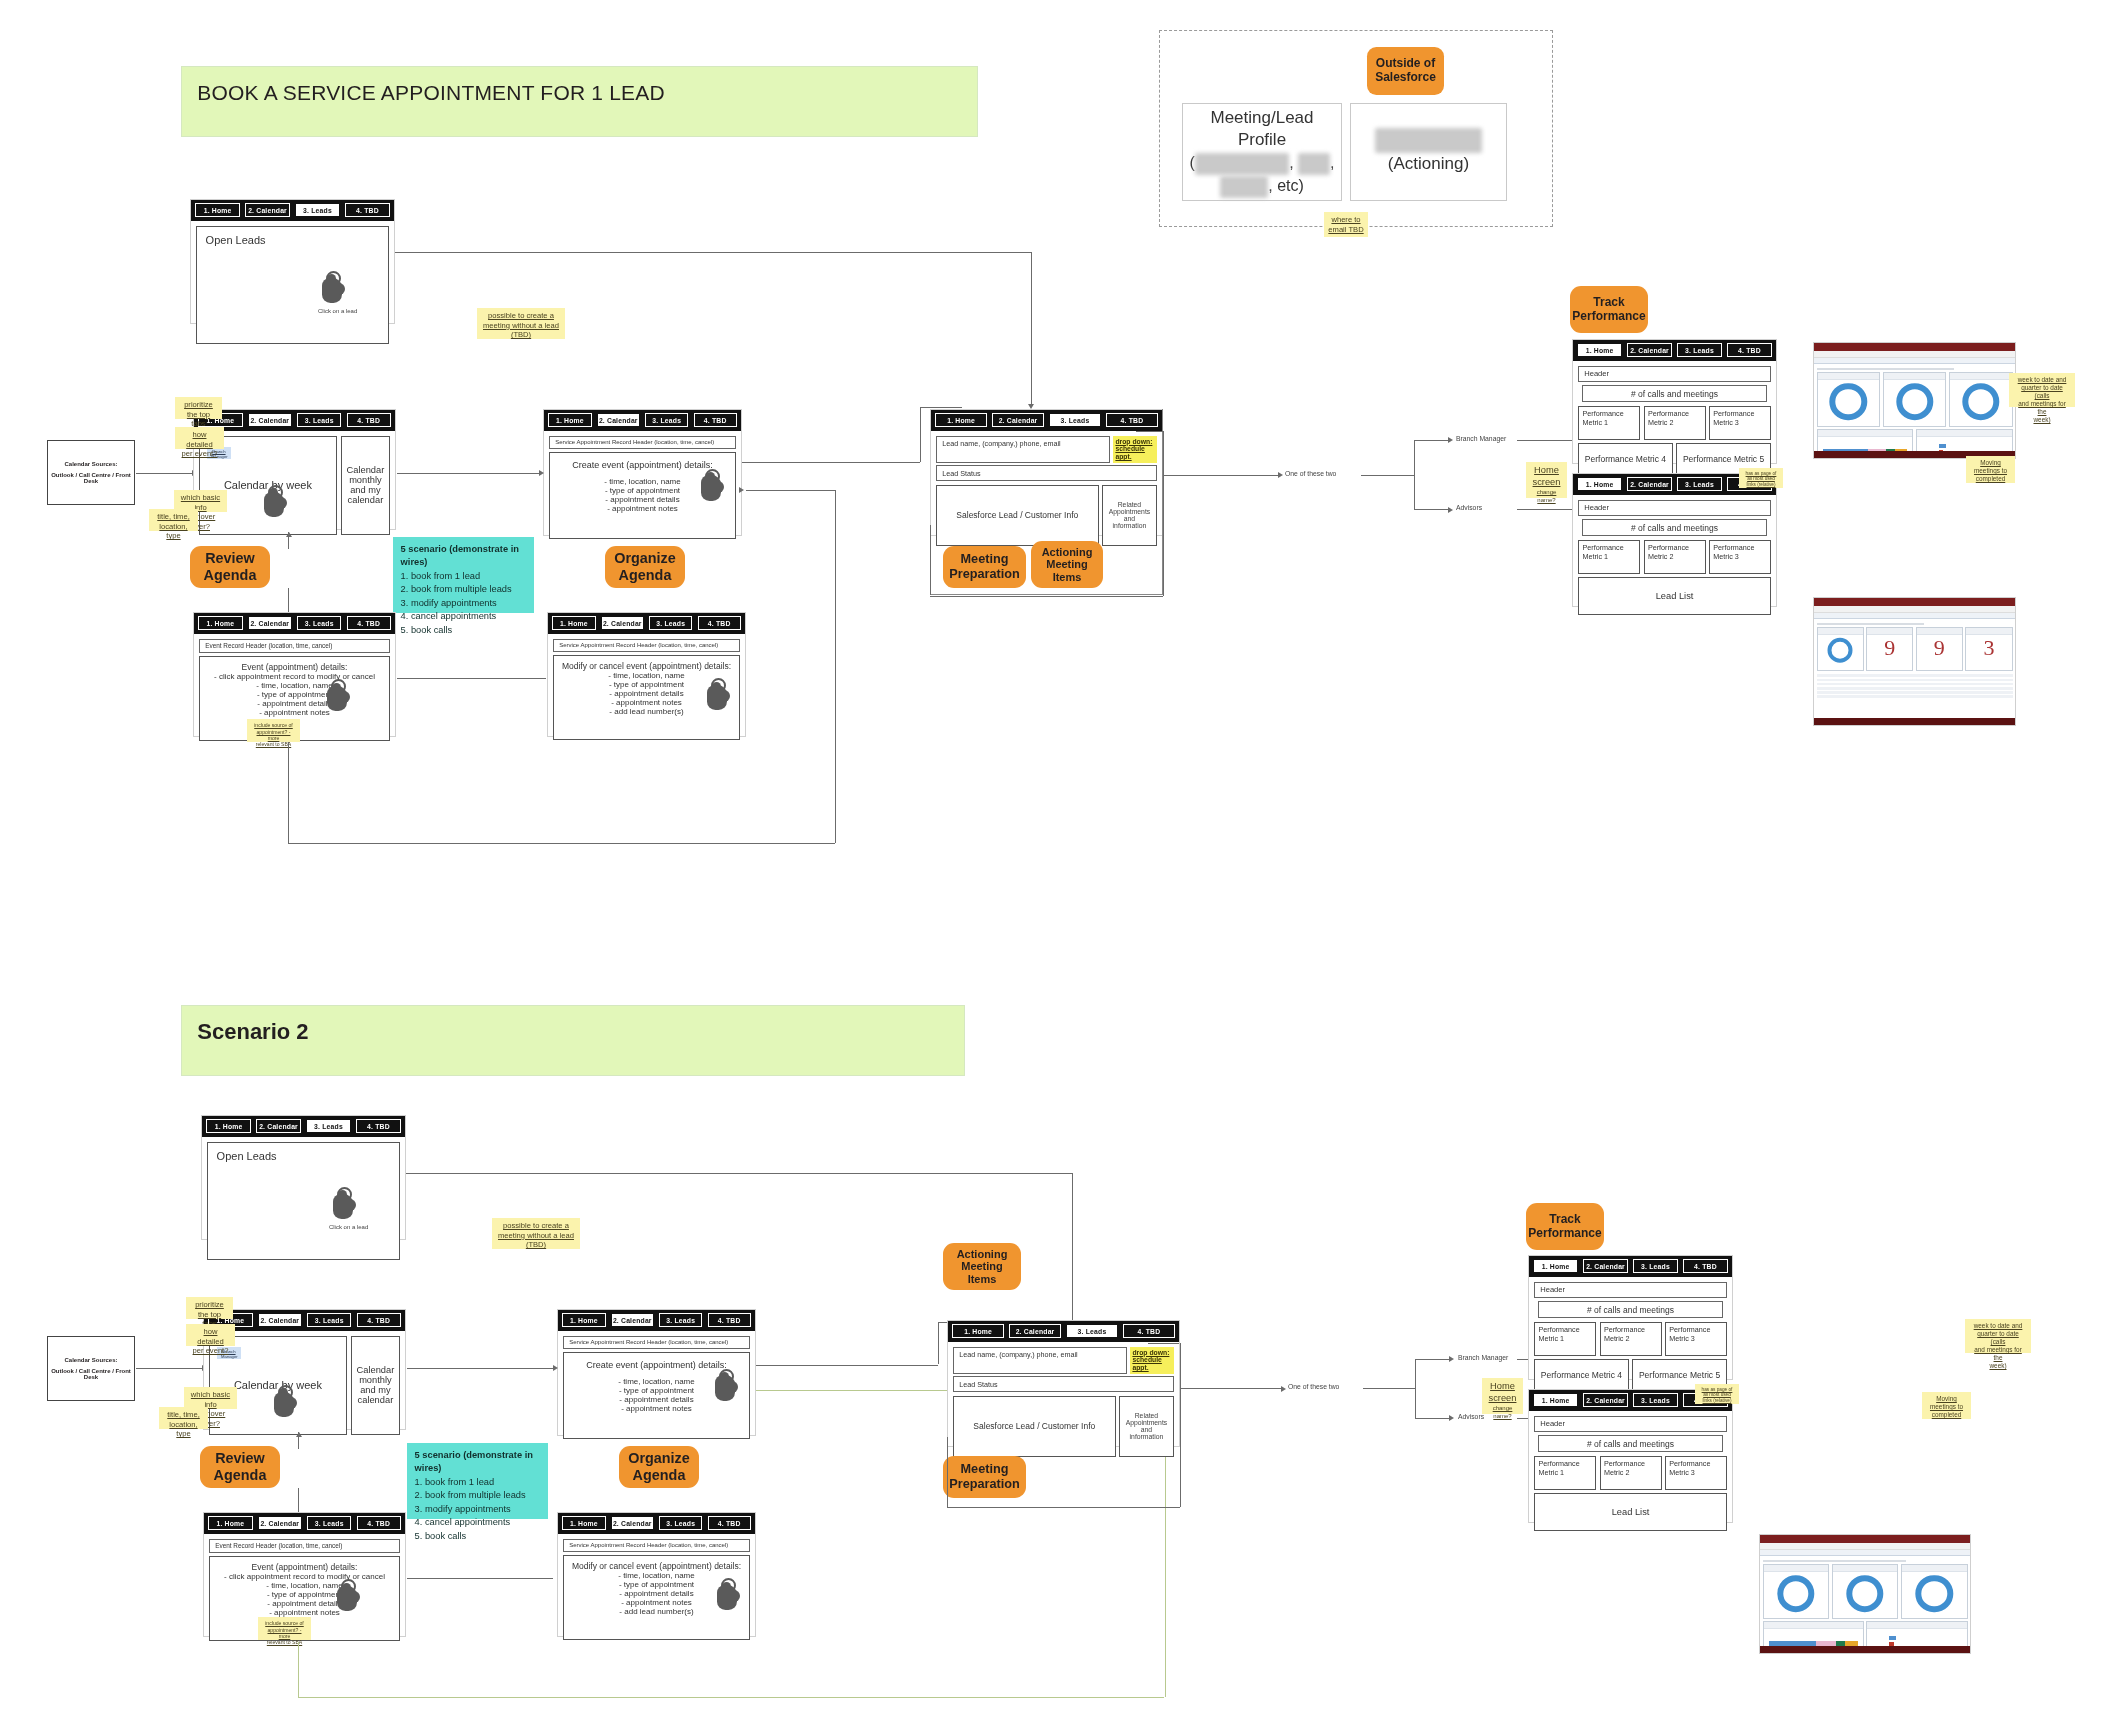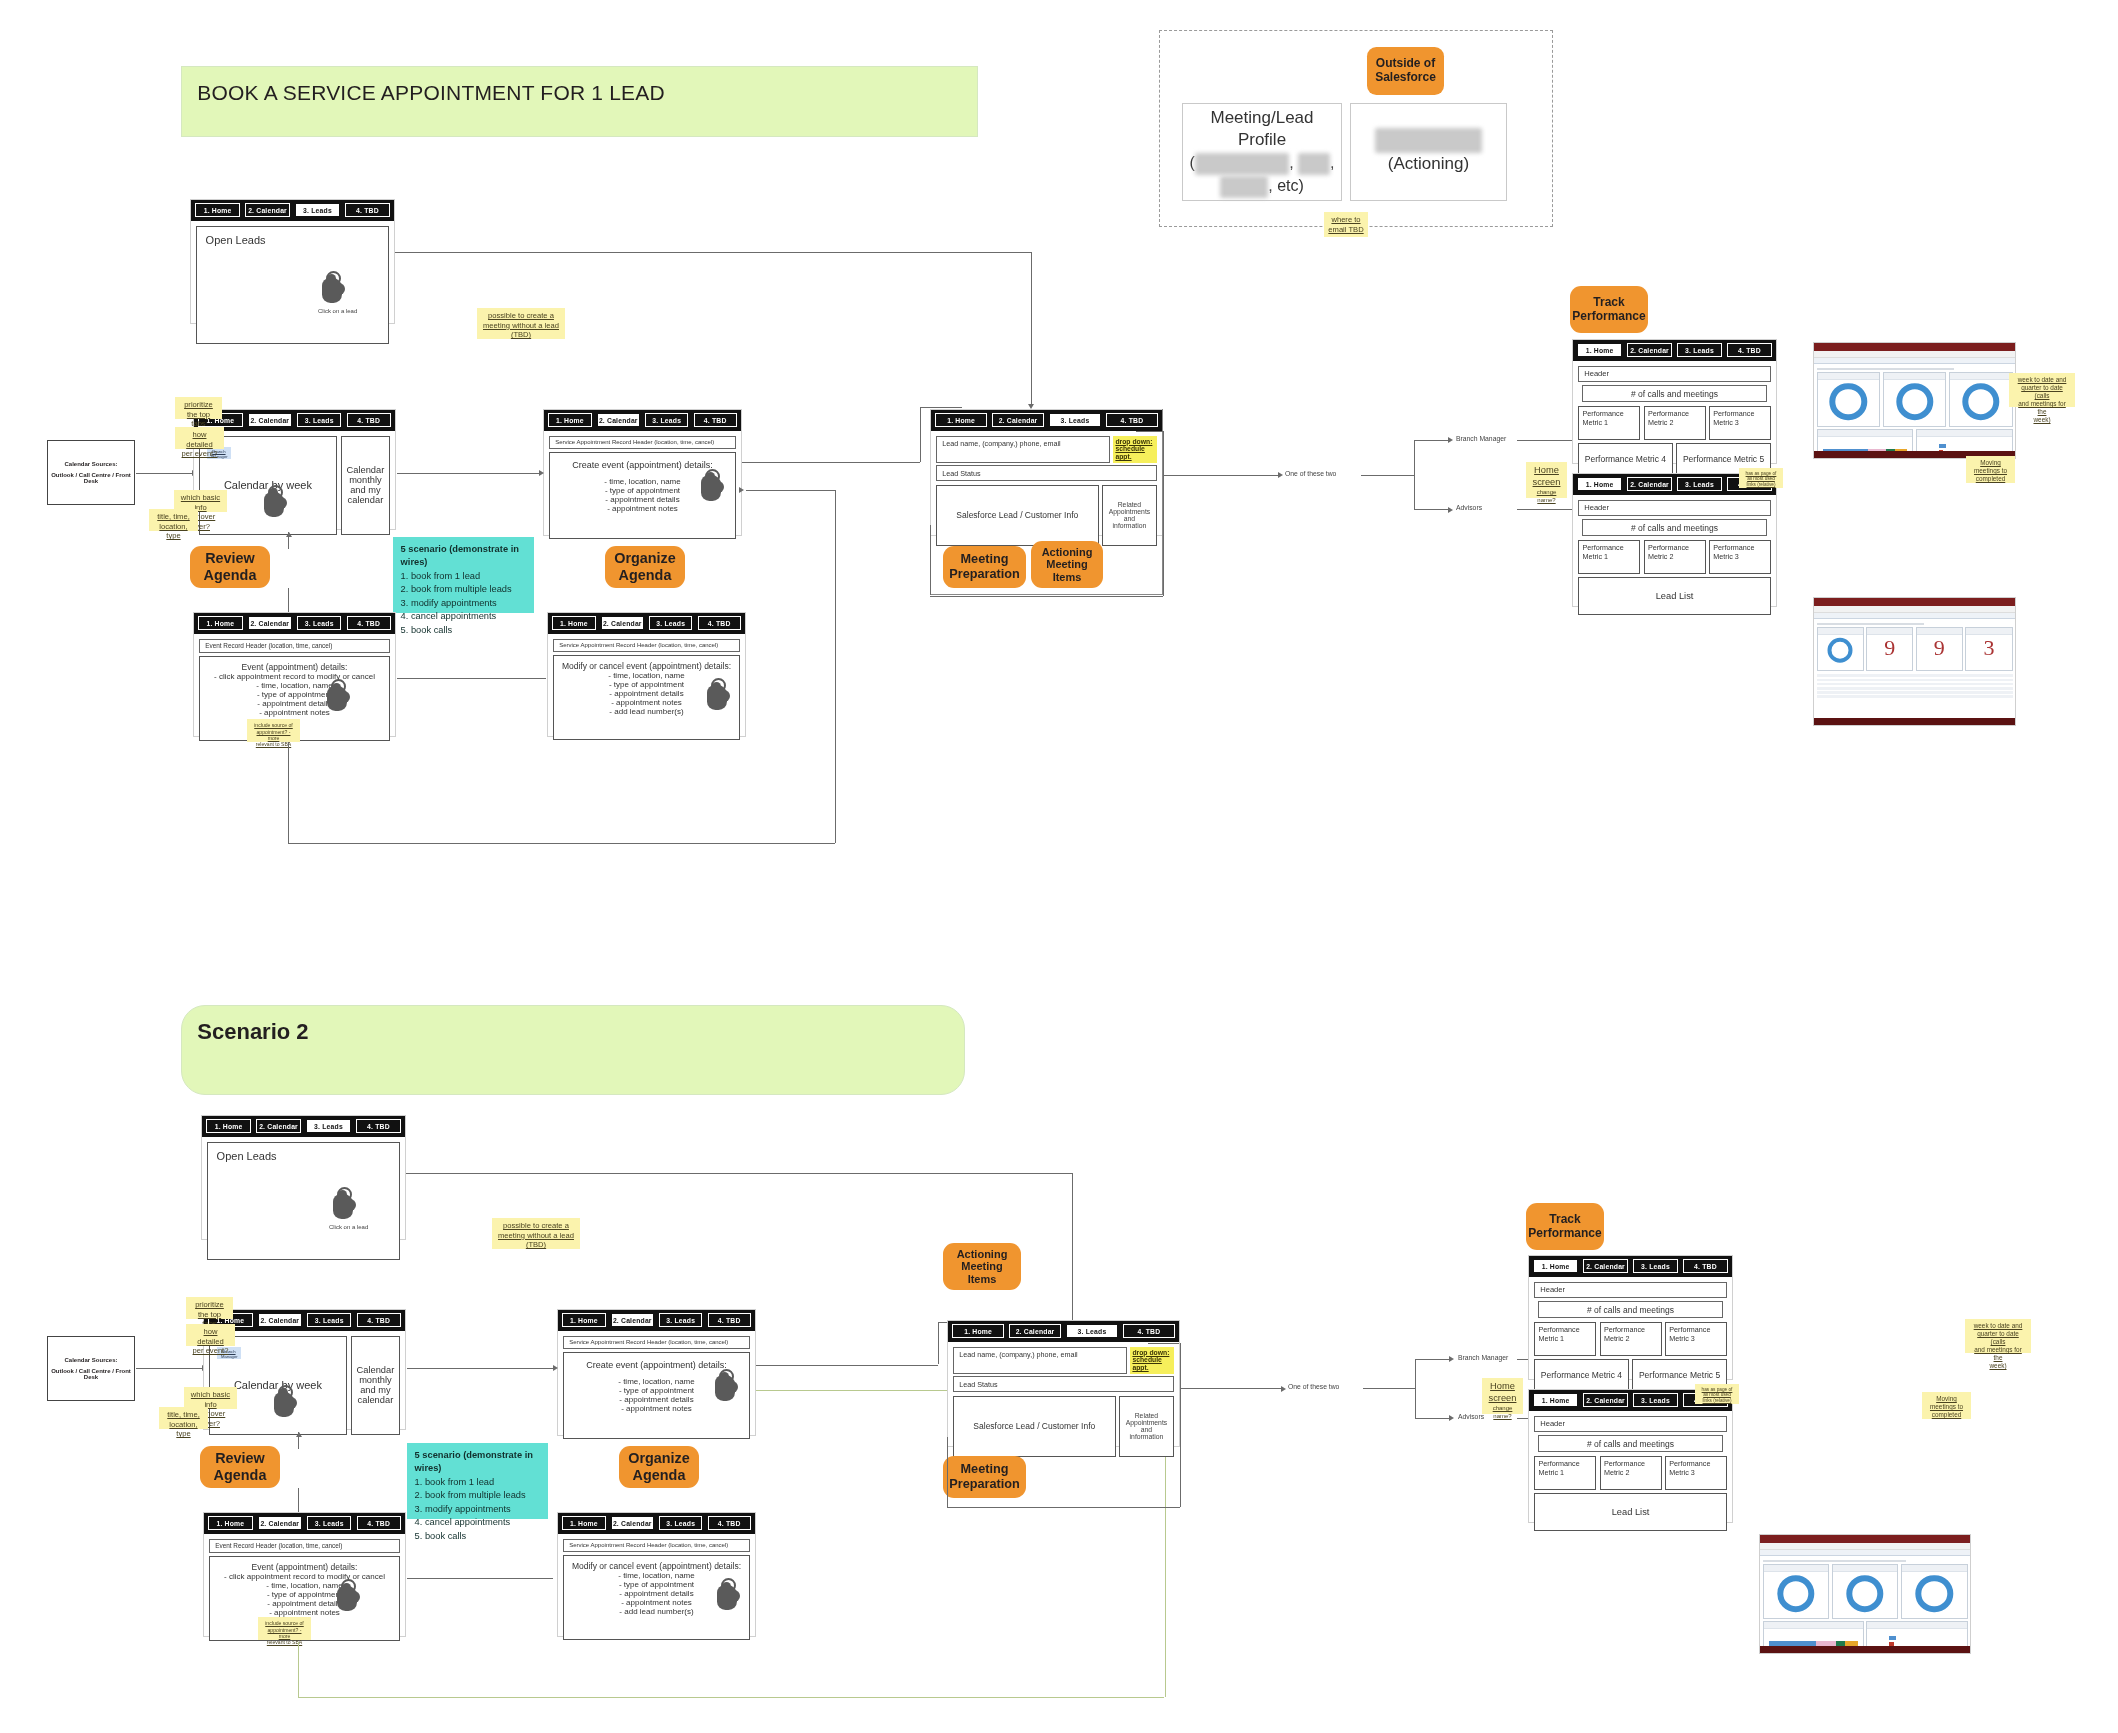--- a/index.html
+++ b/index.html
@@ -552,21 +552,21 @@
   <div>quarter to date (calls</div>
   <div>and meetings for the</div>
   <div>week)</div>
 </div>
 <div class="abs note" style="left:1966px;top:456px;width:49px;height:27px;font-size:6.4px;">
   <div>Moving</div>
   <div>meetings to</div>
   <div>completed</div>
 </div>
 
-<div class="abs scn-banner" style="left:181px;top:1005px;width:784px;height:90px;border-radius:24px;">
+<div class="abs scn-banner" style="left:181px;top:1005px;width:784px;height:71px;">
   <div class="t1">Scenario 2</div>
 </div>
 
 <div class="abs wf" style="left:201px;top:1115px;width:205px;height:125px;">
   <div class="wf-nav">
     <div class="wf-tab">1. Home</div>
     <div class="wf-tab">2. Calendar</div>
     <div class="wf-tab active">3. Leads</div>
     <div class="wf-tab">4. TBD</div>
   </div>

